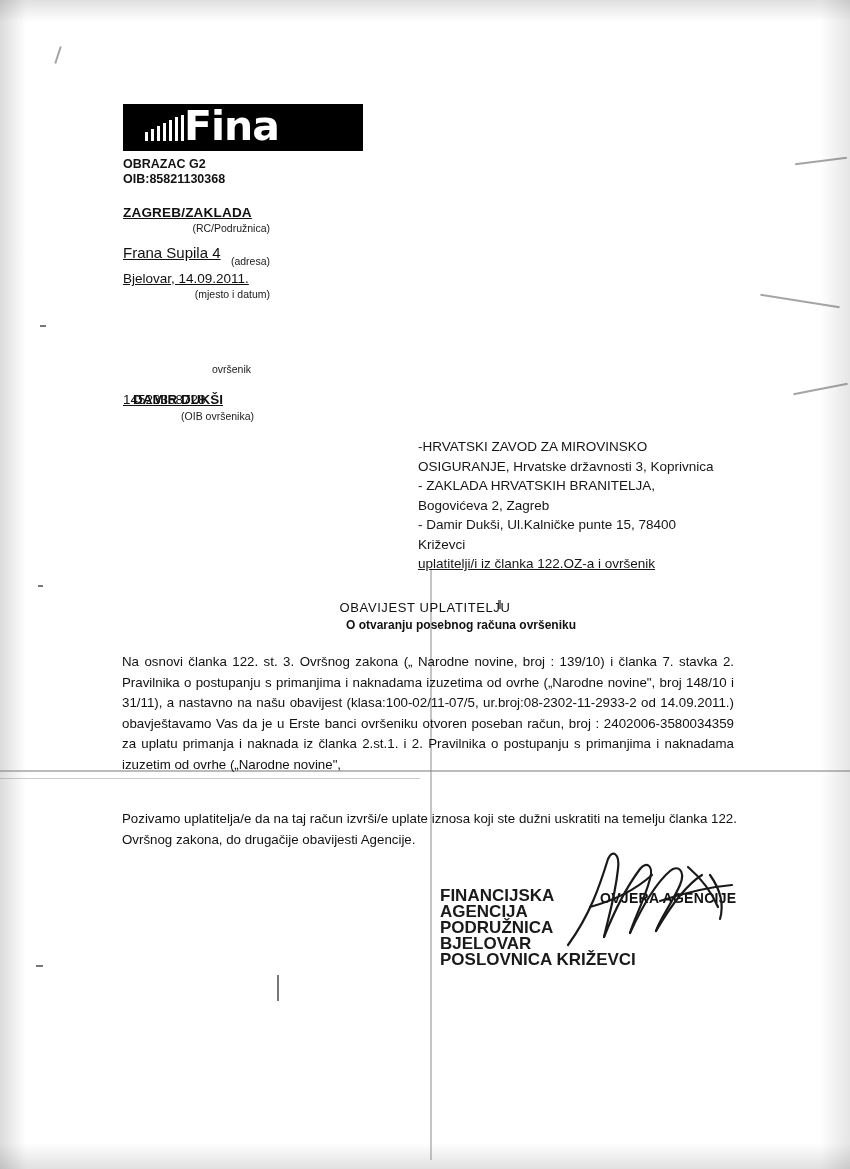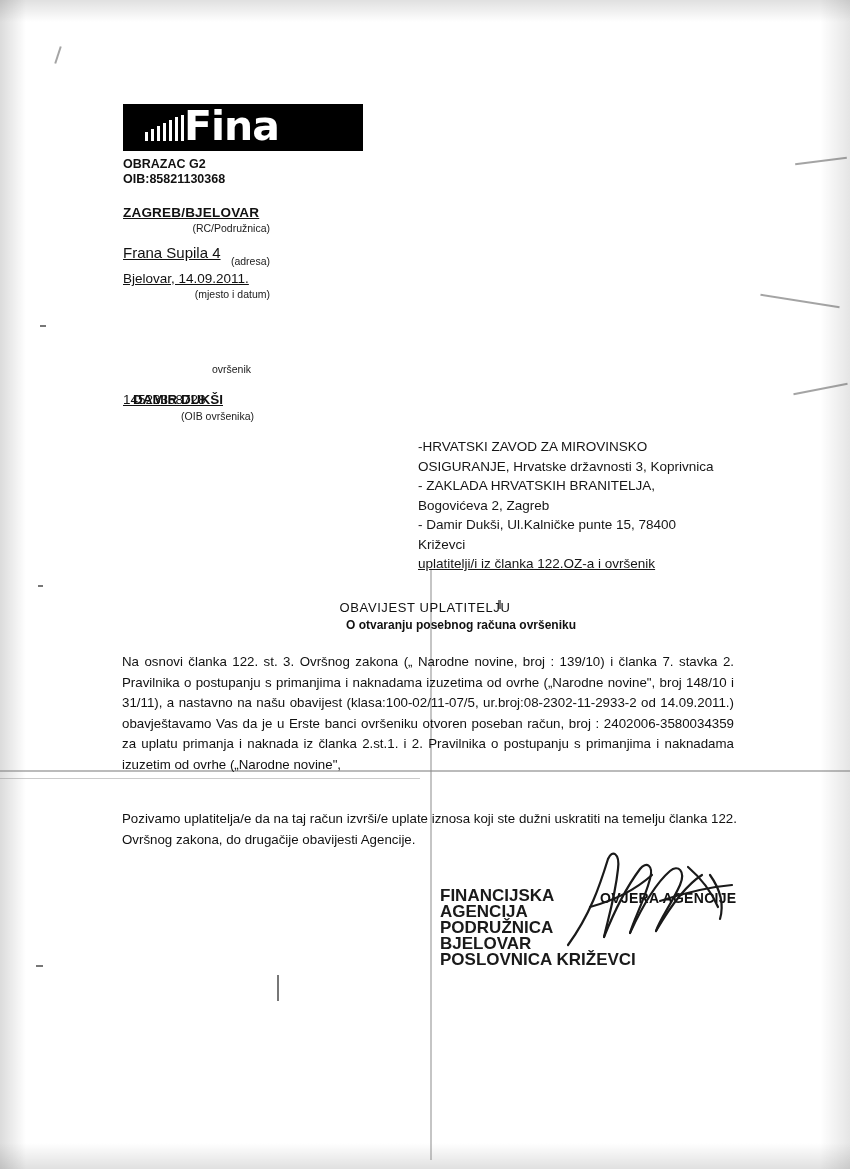--- a/index.html
+++ b/index.html
@@ -189,21 +189,21 @@
         <i></i>
     </div>
     <div class="wordmark">Fina</div>
   </div>
 
   <div class="blk" id="obrazac">
     <div>OBRAZAC G2</div>
     <div>OIB:85821130368</div>
   </div>
 
-  <div class="blk" id="rc-line">ZAGREB/BJELOVAR</div>
+  <div class="blk" id="rc-line">ZAGREB/ZAKLADA</div>
   <div class="blk cap" id="rc-cap">(RC/Podružnica)</div>
 
   <div class="blk" id="adr-line">Frana Supila 4</div>
   <div class="blk cap" id="adr-cap">(adresa)</div>
 
   <div class="blk" id="mjesto-line">Bjelovar, 14.09.2011.</div>
   <div class="blk cap" id="mjesto-cap">(mjesto i datum)</div>
 
   <div class="blk" id="ovrsenik-name">DAMIR DUKŠI</div>
   <div class="blk cap" id="ovrsenik-cap">ovršenik</div>

